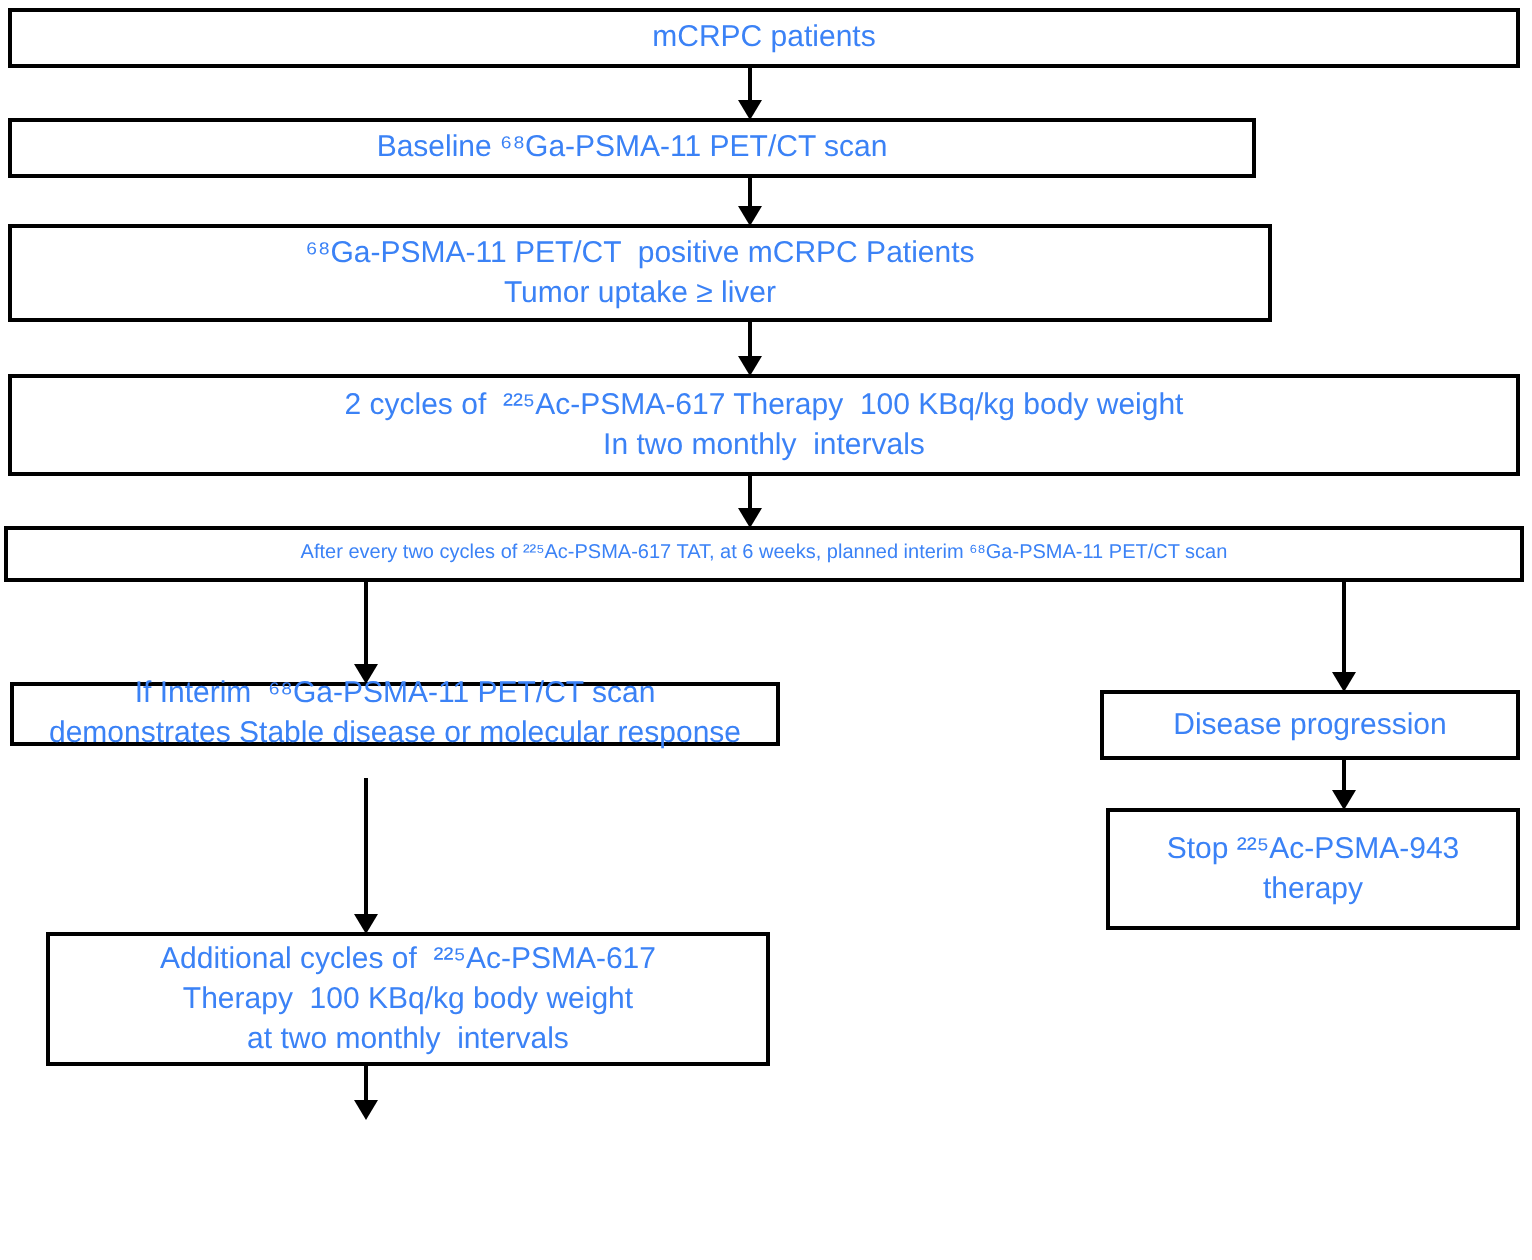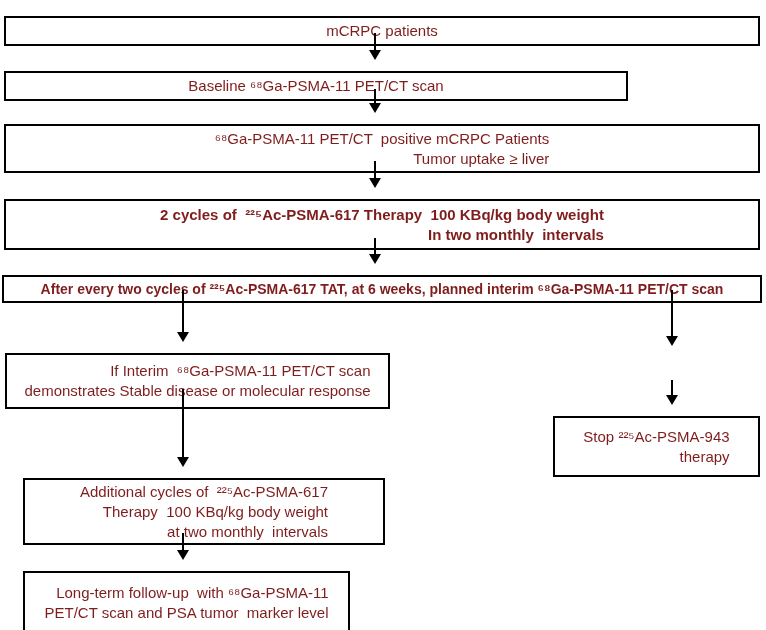--- a/index.html
+++ b/index.html
@@ -17,31 +17,29 @@
     overflow: hidden;
   }
   .node {
     position: absolute;
     box-sizing: border-box;
     border: 2px solid #000000;
     background: #ffffff;
     display: flex;
     align-items: center;
     justify-content: center;
-    text-align: right;
+    text-align: center;
     white-space: pre-wrap;
     font-size: 15px;
     line-height: 20px;
-    color: #7f1d1d;
-    margin-top: 12px;
+    color: #3b82f6;
   }
   .node.oneline {
     white-space: pre;
-    font-size: 14px;
-    font-weight: bold;
+    font-size: 10px;
   }
   .arrow {
     position: absolute;
     width: 12px;
   }
   .arrow::before {
     content: "";
     position: absolute;
     left: 5px;
     top: 0;
@@ -67,49 +65,48 @@
 <div class="stage">
 
   <div class="node" style="left:4px; top:4px; width:756px; height:30px;">mCRPC patients</div>
 
   <div class="arrow" style="left:369px; top:33px; height:27px;"></div>
 
   <div class="node" style="left:4px; top:59px; width:624px; height:30px;">Baseline ⁶⁸Ga-PSMA-11 PET/CT scan</div>
 
   <div class="arrow" style="left:369px; top:89px; height:24px;"></div>
 
-  <div class="node" style="left:4px; top:112px; width:756px; height:49px;">⁶⁸Ga-PSMA-11 PET/CT  positive mCRPC Patients
+  <div class="node" style="left:4px; top:112px; width:632px; height:49px;">⁶⁸Ga-PSMA-11 PET/CT  positive mCRPC Patients
 Tumor uptake ≥ liver</div>
 
   <div class="arrow" style="left:369px; top:161px; height:27px;"></div>
 
-  <div class="node" style="left:4px; top:187px; width:756px; height:51px;font-weight:bold;">2 cycles of  ²²⁵Ac-PSMA-617 Therapy  100 KBq/kg body weight
+  <div class="node" style="left:4px; top:187px; width:756px; height:51px;">2 cycles of  ²²⁵Ac-PSMA-617 Therapy  100 KBq/kg body weight
 In two monthly  intervals</div>
 
   <div class="arrow" style="left:369px; top:238px; height:26px;"></div>
 
   <div class="node oneline" style="left:2px; top:263px; width:760px; height:28px;">After every two cycles of ²²⁵Ac-PSMA-617 TAT, at 6 weeks, planned interim ⁶⁸Ga-PSMA-11 PET/CT scan</div>
 
   <div class="arrow" style="left:177px; top:290px; height:52px;"></div>
 
-  <div class="node" style="left:5px; top:341px; width:385px; height:56px;">If Interim  ⁶⁸Ga-PSMA-11 PET/CT scan
+  <div class="node" style="left:5px; top:341px; width:385px; height:32px;">If Interim  ⁶⁸Ga-PSMA-11 PET/CT scan
 demonstrates Stable disease or molecular response</div>
 
   <div class="arrow" style="left:177px; top:389px; height:78px;"></div>
 
   <div class="node" style="left:23px; top:466px; width:362px; height:67px;">Additional cycles of  ²²⁵Ac-PSMA-617
 Therapy  100 KBq/kg body weight
 at two monthly  intervals</div>
 
   <div class="arrow" style="left:177px; top:533px; height:27px;"></div>
 
-  <div class="node" style="left:23px; top:559px; width:327px; height:64px;">Long-term follow-up  with ⁶⁸Ga-PSMA-11
-PET/CT scan and PSA tumor  marker level</div>
 
   <div class="arrow" style="left:666px; top:290px; height:56px;"></div>
 
+  <div class="node" style="left:550px; top:345px; width:210px; height:35px;">Disease progression</div>
 
   <div class="arrow" style="left:666px; top:380px; height:25px;"></div>
 
   <div class="node" style="left:553px; top:404px; width:207px; height:61px;">Stop ²²⁵Ac-PSMA-943
 therapy</div>
 
 </div>
 
 </body></html>

